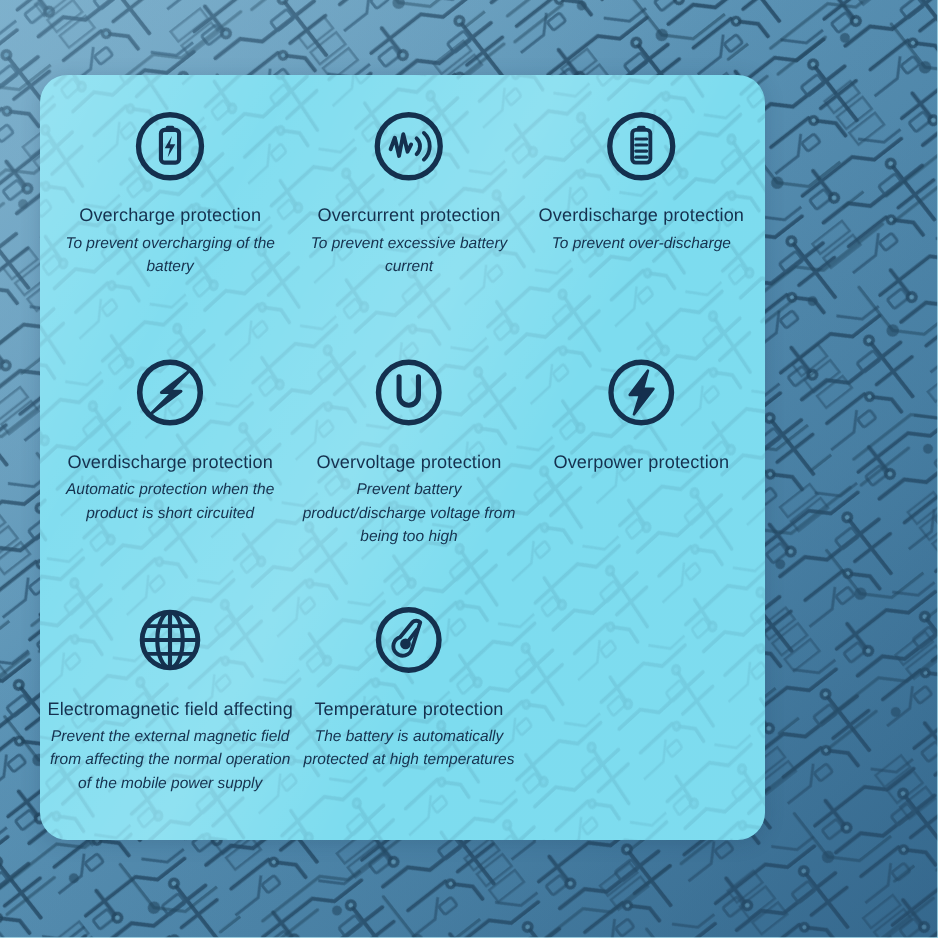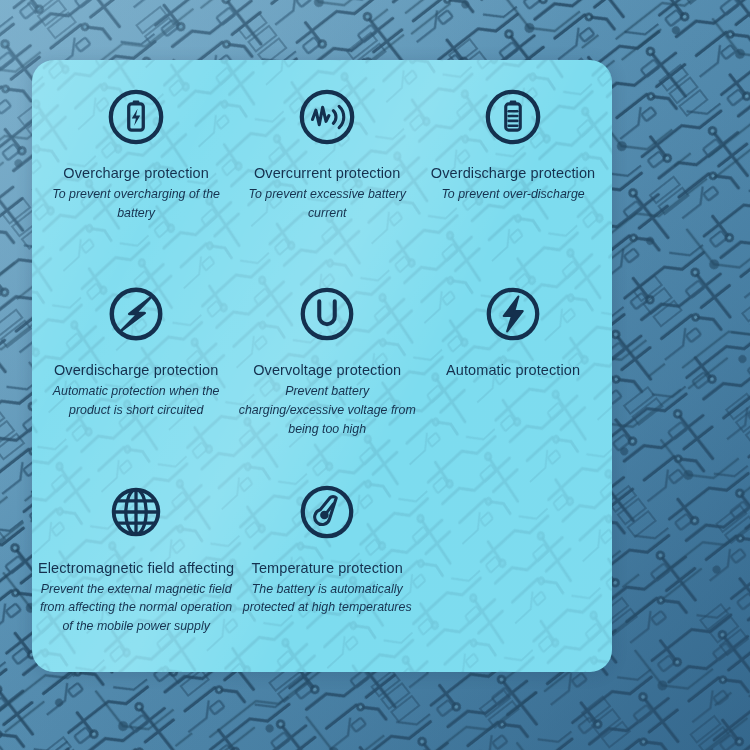--- a/index.html
+++ b/index.html
@@ -227,31 +227,31 @@
       </div>
 
       <div class="cell wide">
         <span class="icon-box">
           <svg viewBox="0 0 64 64">
             <circle cx="32" cy="32" r="25" fill="none" stroke="#14304e" stroke-width="4.4"></circle>
             <path d="M24 19 V34.5 a8 8 0 0 0 16 0 V19" fill="none" stroke="#14304e" stroke-width="4.2" stroke-linecap="round"></path>
           </svg>
         </span>
         <div class="feat-title">Overvoltage protection</div>
-        <div class="feat-desc">Prevent battery charging/excessive voltage from being too high</div>
+        <div class="feat-desc">Prevent battery product/discharge voltage from being too high</div>
       </div>
 
       <div class="cell">
         <span class="icon-box">
           <svg viewBox="0 0 64 64">
             <circle cx="32" cy="32" r="25" fill="none" stroke="#14304e" stroke-width="4.4"></circle>
             <path d="M37.5 14 L22.5 34 h8.5 L26 50 L42 29 h-8.6 z" fill="#14304e" stroke="#14304e" stroke-width="2.2" stroke-linejoin="round"></path>
           </svg>
         </span>
-        <div class="feat-title">Automatic protection</div>
+        <div class="feat-title">Overpower protection</div>
       </div>
 
 
       <div class="cell wide">
         <span class="icon-box">
           <svg viewBox="0 0 64 64">
             <circle cx="32" cy="32" r="23" fill="none" stroke="#14304e" stroke-width="4"></circle>
             <ellipse cx="32" cy="32" rx="10.5" ry="23" fill="none" stroke="#14304e" stroke-width="3.4"></ellipse>
             <path d="M9 32 h46" stroke="#14304e" stroke-width="3.4"></path>
             <path d="M13.2 20.5 h37.6" stroke="#14304e" stroke-width="3.2"></path>

